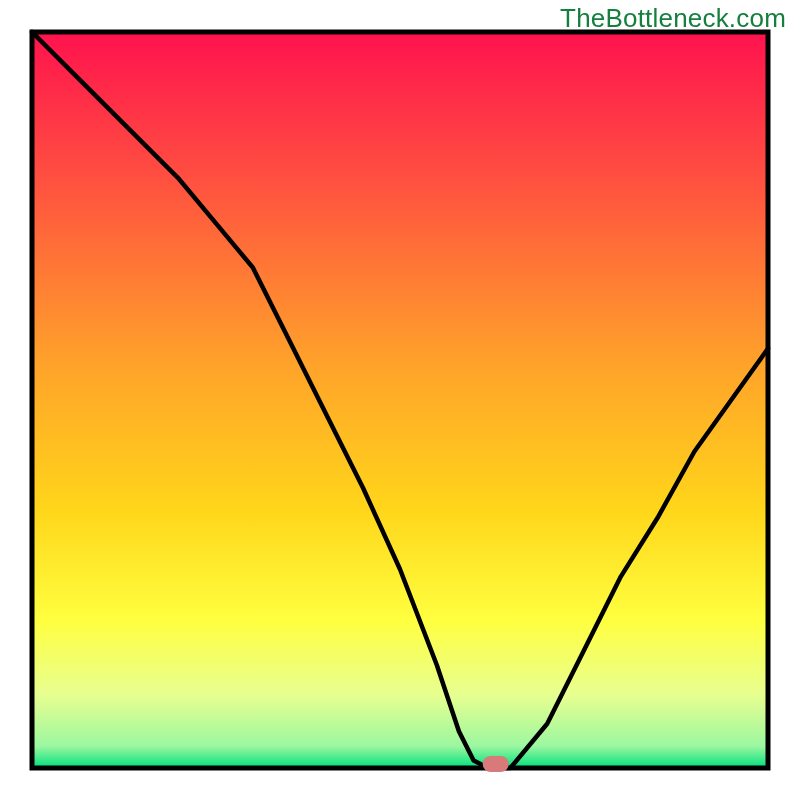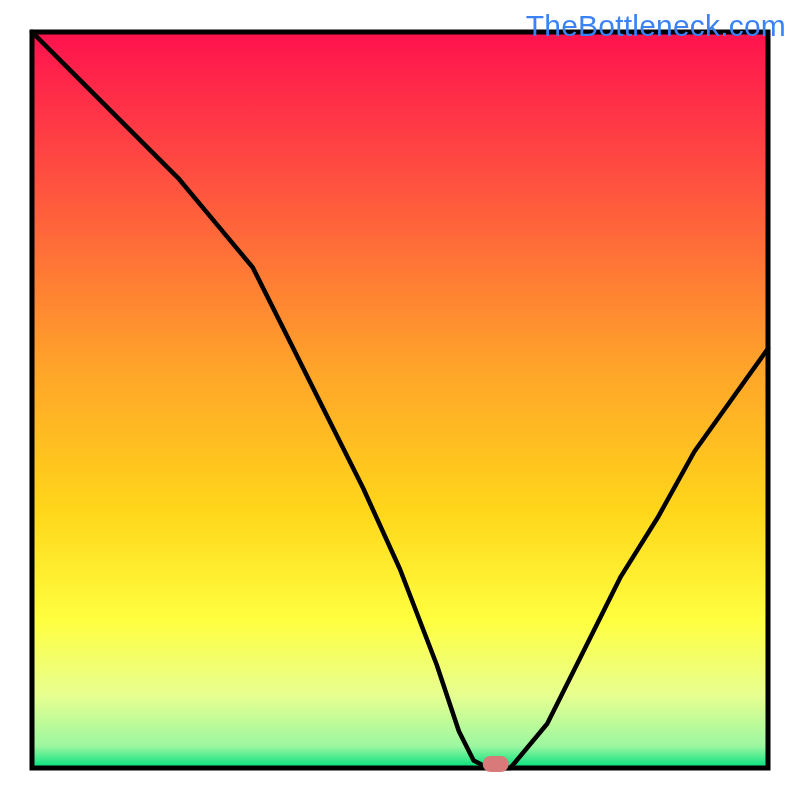--- a/index.html
+++ b/index.html
@@ -11,24 +11,24 @@
     background: #ffffff;
     font-family: Arial, Helvetica, sans-serif;
   }
   .container {
     position: relative;
     width: 800px;
     height: 800px;
   }
   .watermark {
     position: absolute;
-    top: 9px;
+    top: 3px;
     right: 14px;
-    font-size: 30px;
-    color: #3b82f6;
+    font-size: 26px;
+    color: #15803d;
     font-weight: 500;
     letter-spacing: 0.2px;
     z-index: 20;
   }
   svg {
     display: block;
   }
 </style>
 </head>
 <body>

